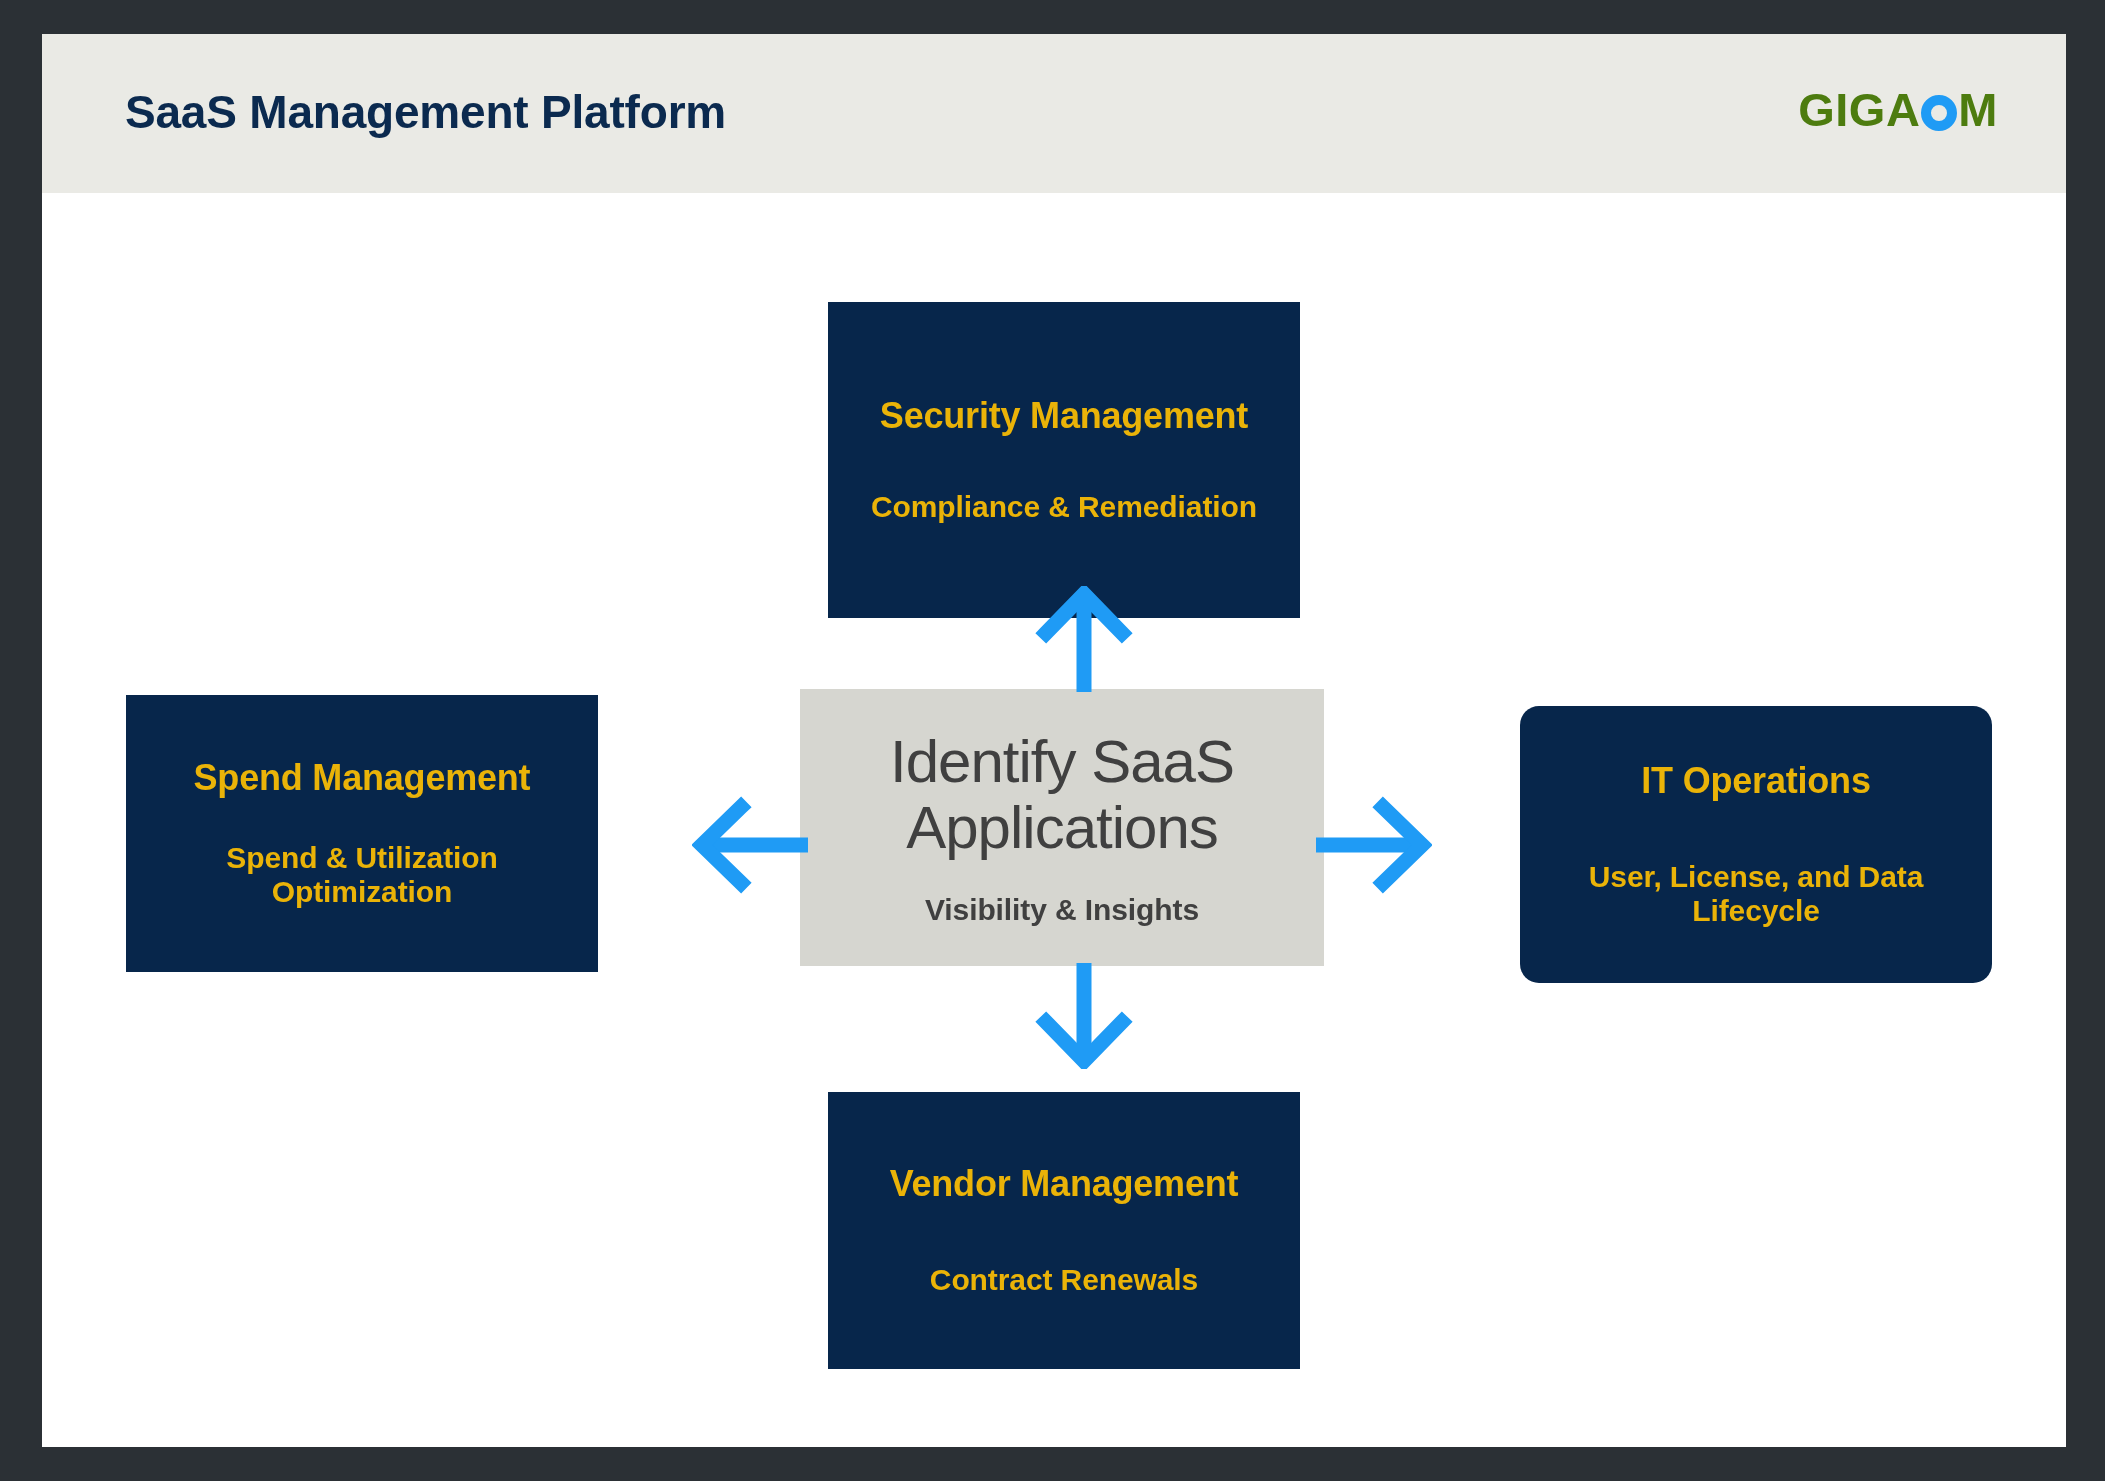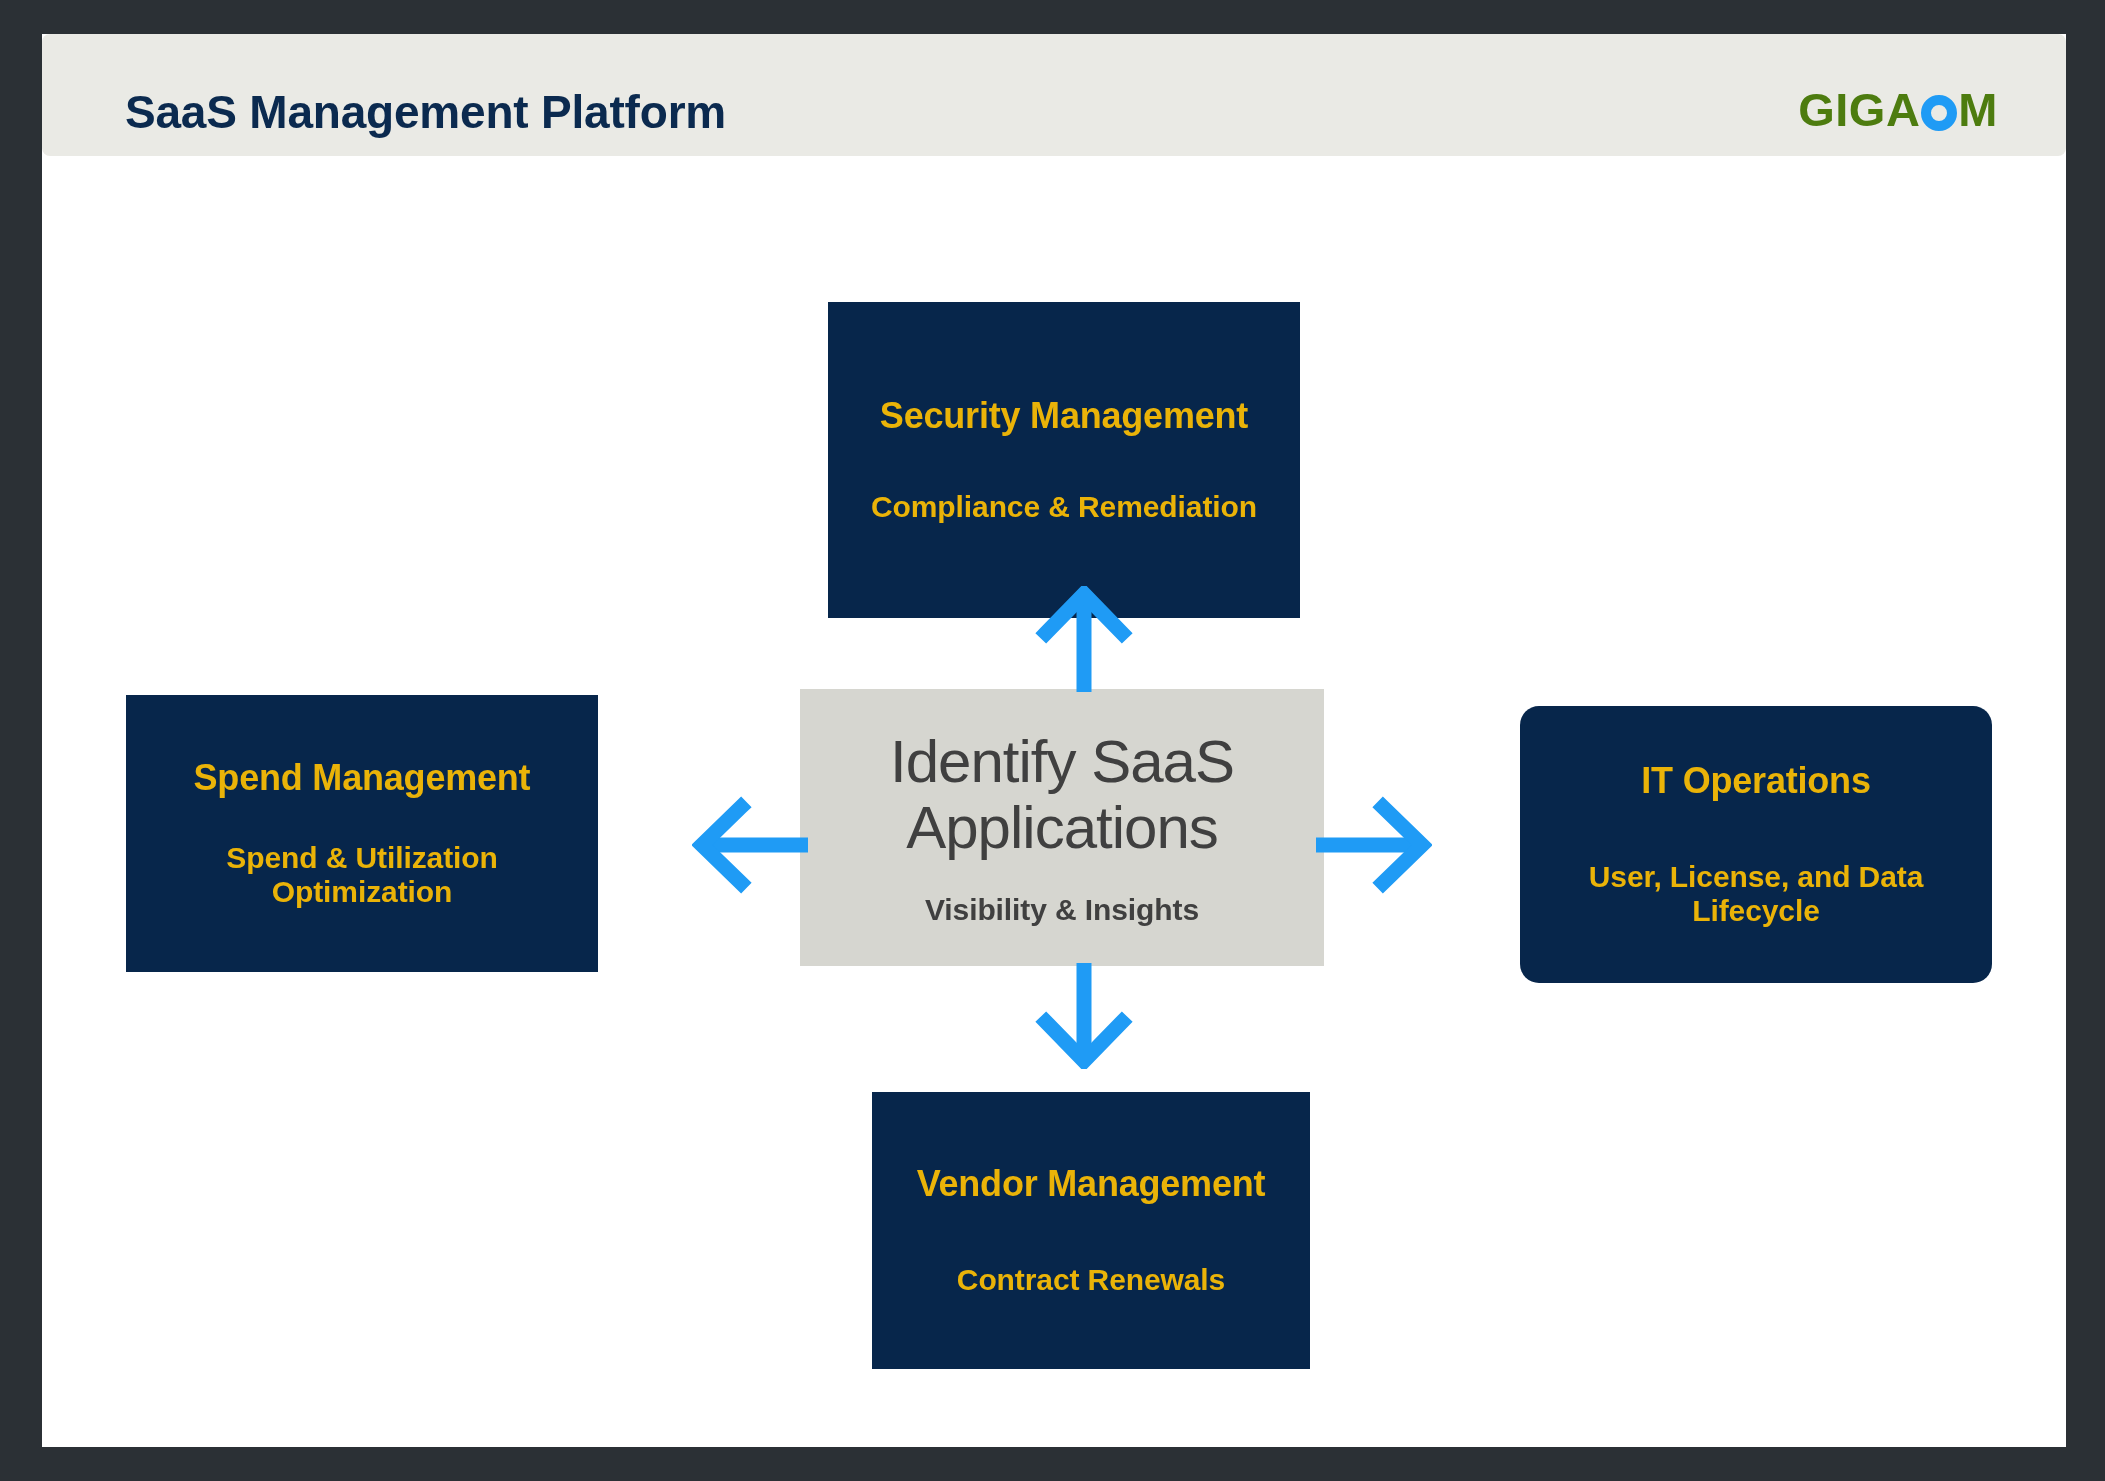--- a/index.html
+++ b/index.html
@@ -33,23 +33,22 @@
     height: 1413px;
     background: #ffffff;
   }
 
   
   #header-band {
     position: absolute;
     left: 0;
     top: 0;
     width: 2024px;
-    height: 122px;
+    height: 159px;
     background: #eaeae5;
-    border-radius: 8px;
   }
   #page-title {
     position: absolute;
     left: 83px;
     top: 51px;
     font-size: 46px;
     font-weight: bold;
     color: #0b2a4f;
     letter-spacing: -0.2px;
     white-space: nowrap;
@@ -134,21 +133,21 @@
   }
 
   
   #node-security   { left: 786px;  top: 109px;  width: 472px;  height: 316px; }
   #node-security .node-subtitle { margin-top: 38px; }
   #node-spend      { left: 84px;   top: 502px;  width: 472px;  height: 277px; }
   #node-spend .node-subtitle { margin-top: 28px; }
   #node-center     { left: 758px;  top: 496px;  width: 524px;  height: 277px; }
   #node-itops      { left: 1478px; top: 513px;  width: 472px;  height: 277px; border-radius: 19px; }
   #node-itops .node-subtitle { margin-top: 44px; }
-  #node-vendor     { left: 786px;  top: 899px;  width: 438px;  height: 277px; margin-left: 44px; }
+  #node-vendor     { left: 786px;  top: 899px;  width: 472px;  height: 277px; }
   #node-vendor .node-subtitle { margin-top: 44px; }
 
   
   .arrow {
     position: absolute;
   }
   #arrow-up    { left: 988px; top: 393px;  width: 108px; height: 108px; }
   #arrow-down  { left: 988px; top: 768px;  width: 108px; height: 108px; }
   #arrow-left  { left: 650px; top: 598px;  width: 118px; height: 108px; }
   #arrow-right { left: 1272px; top: 598px; width: 118px; height: 108px; }

